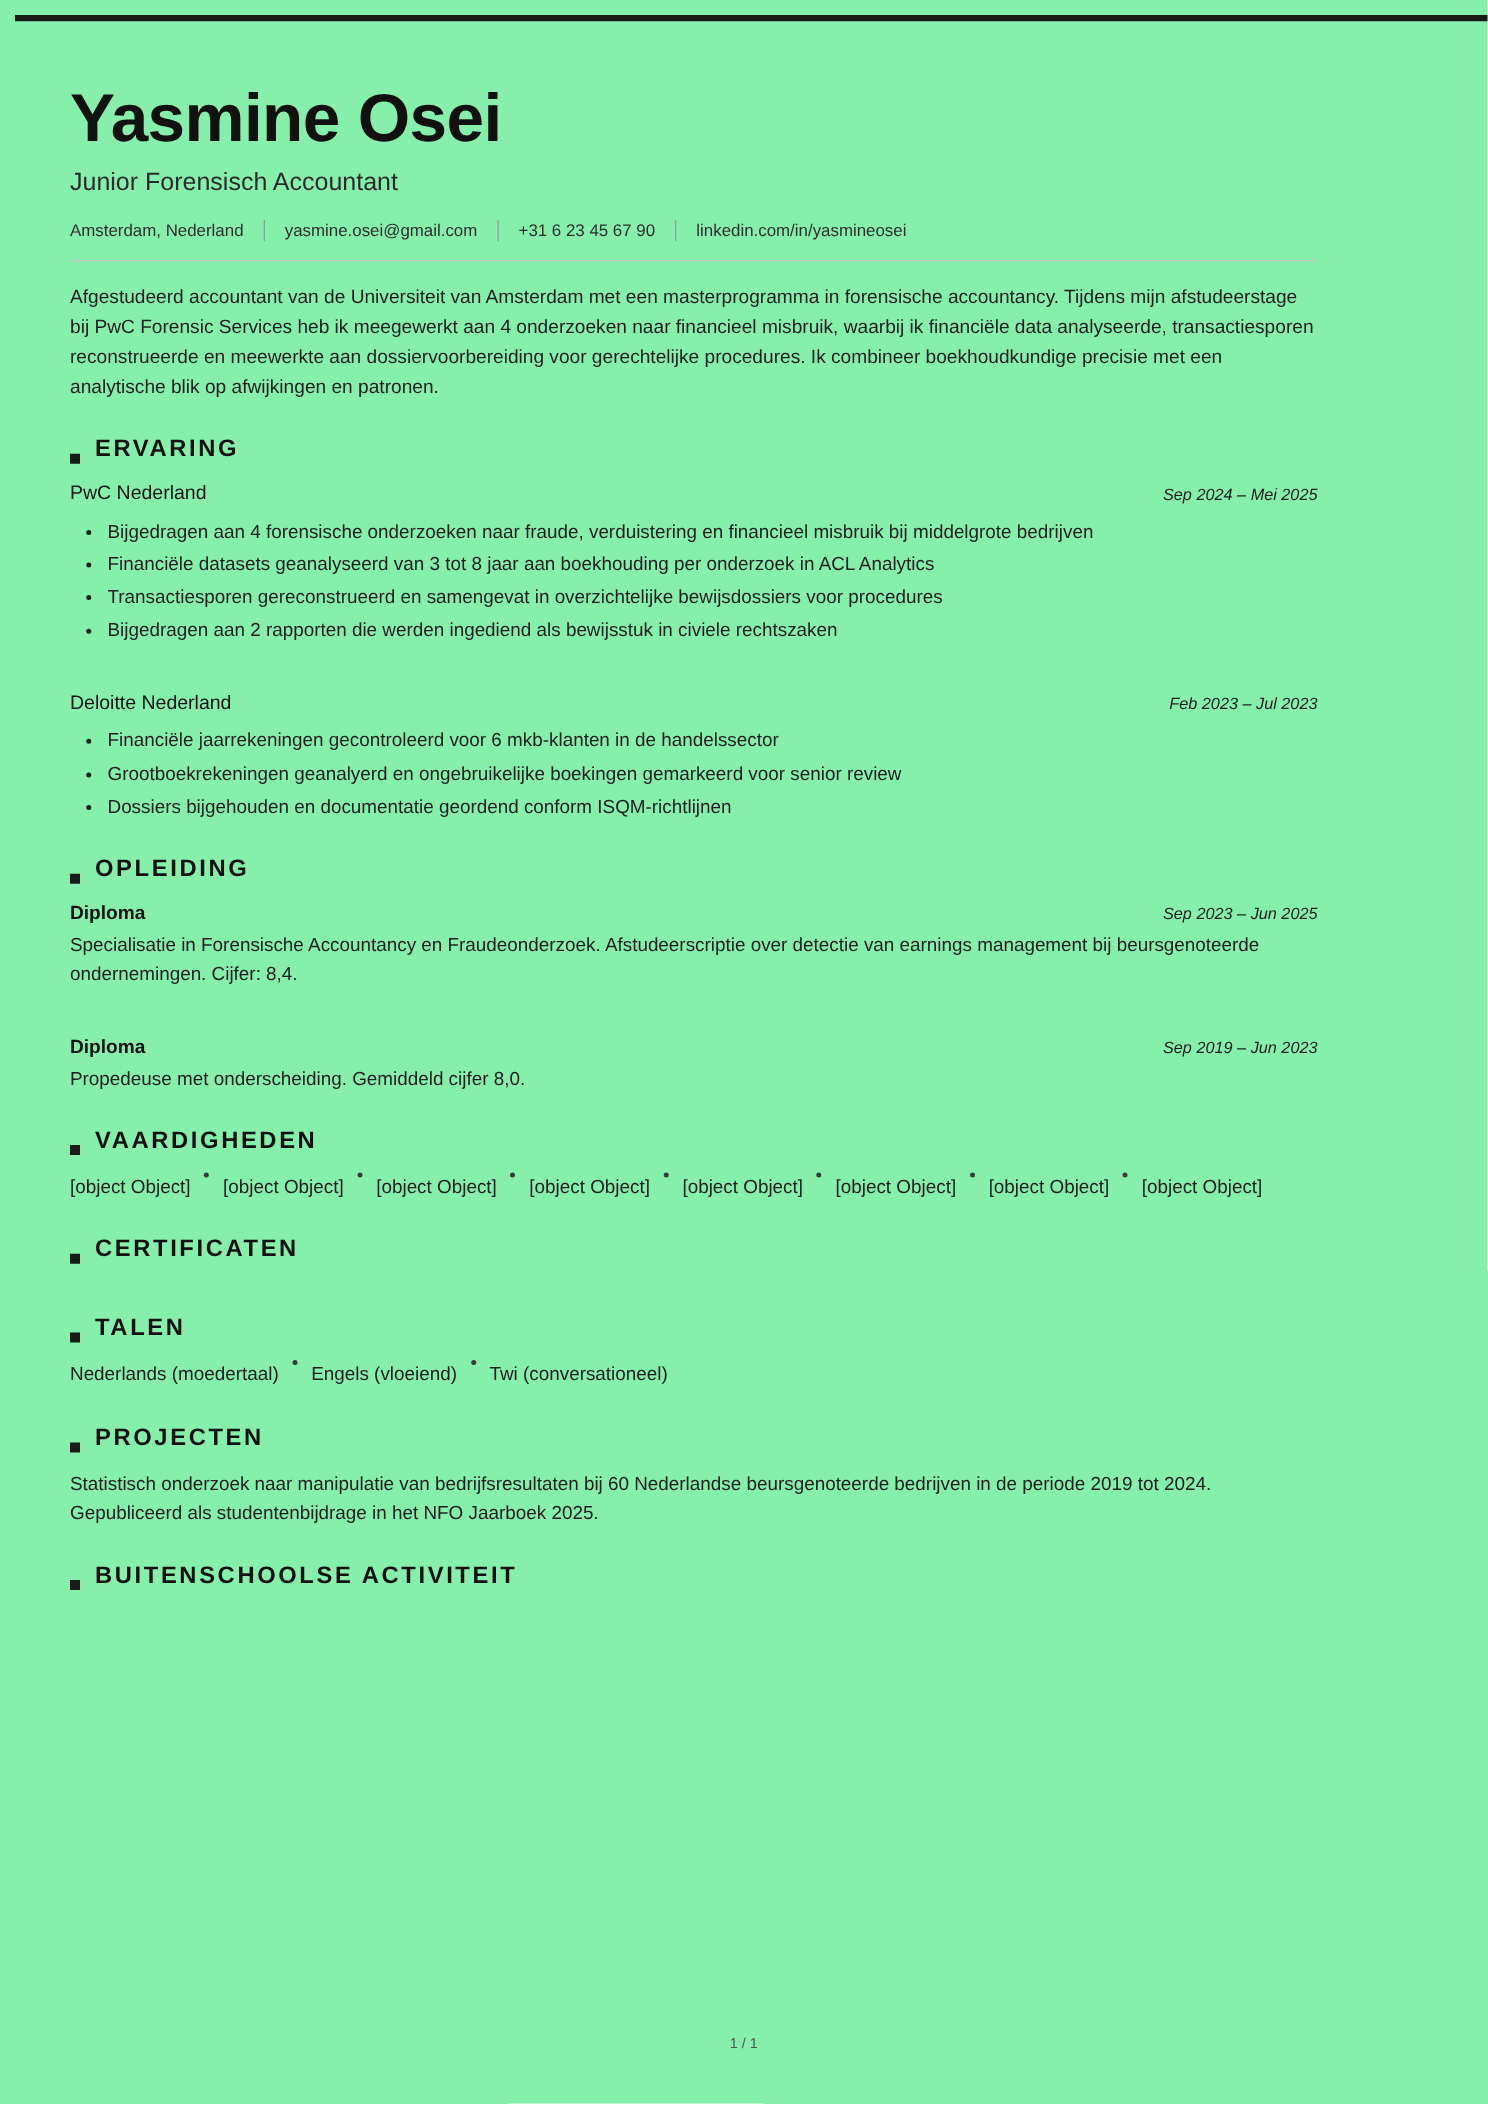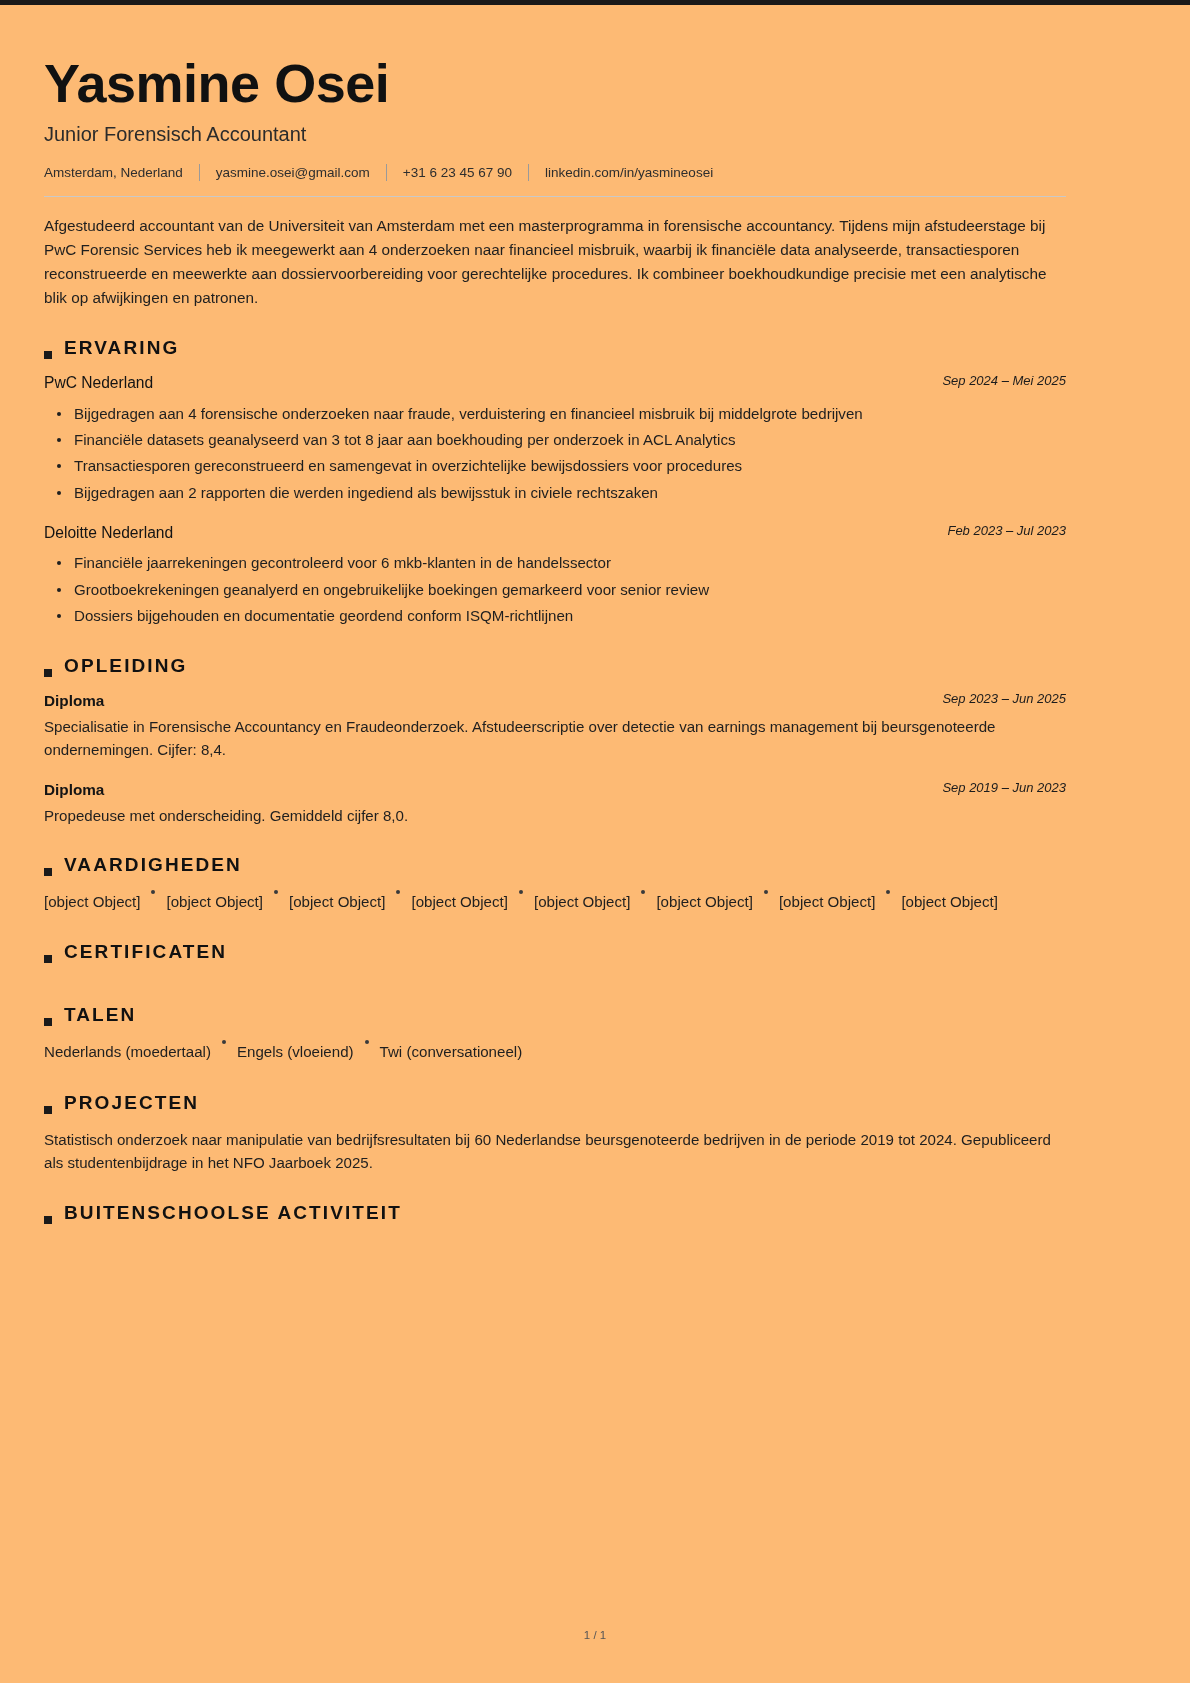--- a/index.html
+++ b/index.html
@@ -13,22 +13,22 @@
     min-height: 1683px;
     font-family: "Liberation Sans", sans-serif;
     color: #1c1c1c;
     -webkit-font-smoothing: antialiased;
   }
 
   .page {
     position: relative;
     width: 1190px;
     min-height: 1683px;
-    background: #fdba74;
-    padding: 0;
+    background: #86efac;
+    padding: 12px;
   }
 
   
   .top-rule {
     height: 5px;
     background: #1a1a1a;
     width: 1190px;
     margin: 0;
   }
 
@@ -101,25 +101,25 @@
     width: 8px;
     height: 8px;
     background: #1a1a1a;
     margin-right: 12px;
     margin-top: 1px;
     flex: 0 0 auto;
   }
 
   
   .entry { margin-bottom: 4px; }
-  .entry + .entry { margin-top: 18px; }
+  .entry + .entry { margin-top: 36px; }
 
   .entry-head {
     display: flex;
-    align-items: flex-start;
+    align-items: center;
     justify-content: space-between;
     gap: 17px;
   }
   .entry-title {
     font-size: 15.6px;
     font-weight: 400;
     color: #141414;
     line-height: 1.3;
   }
   .entry-title.bold { font-weight: 700; font-size: 15.3px; }

